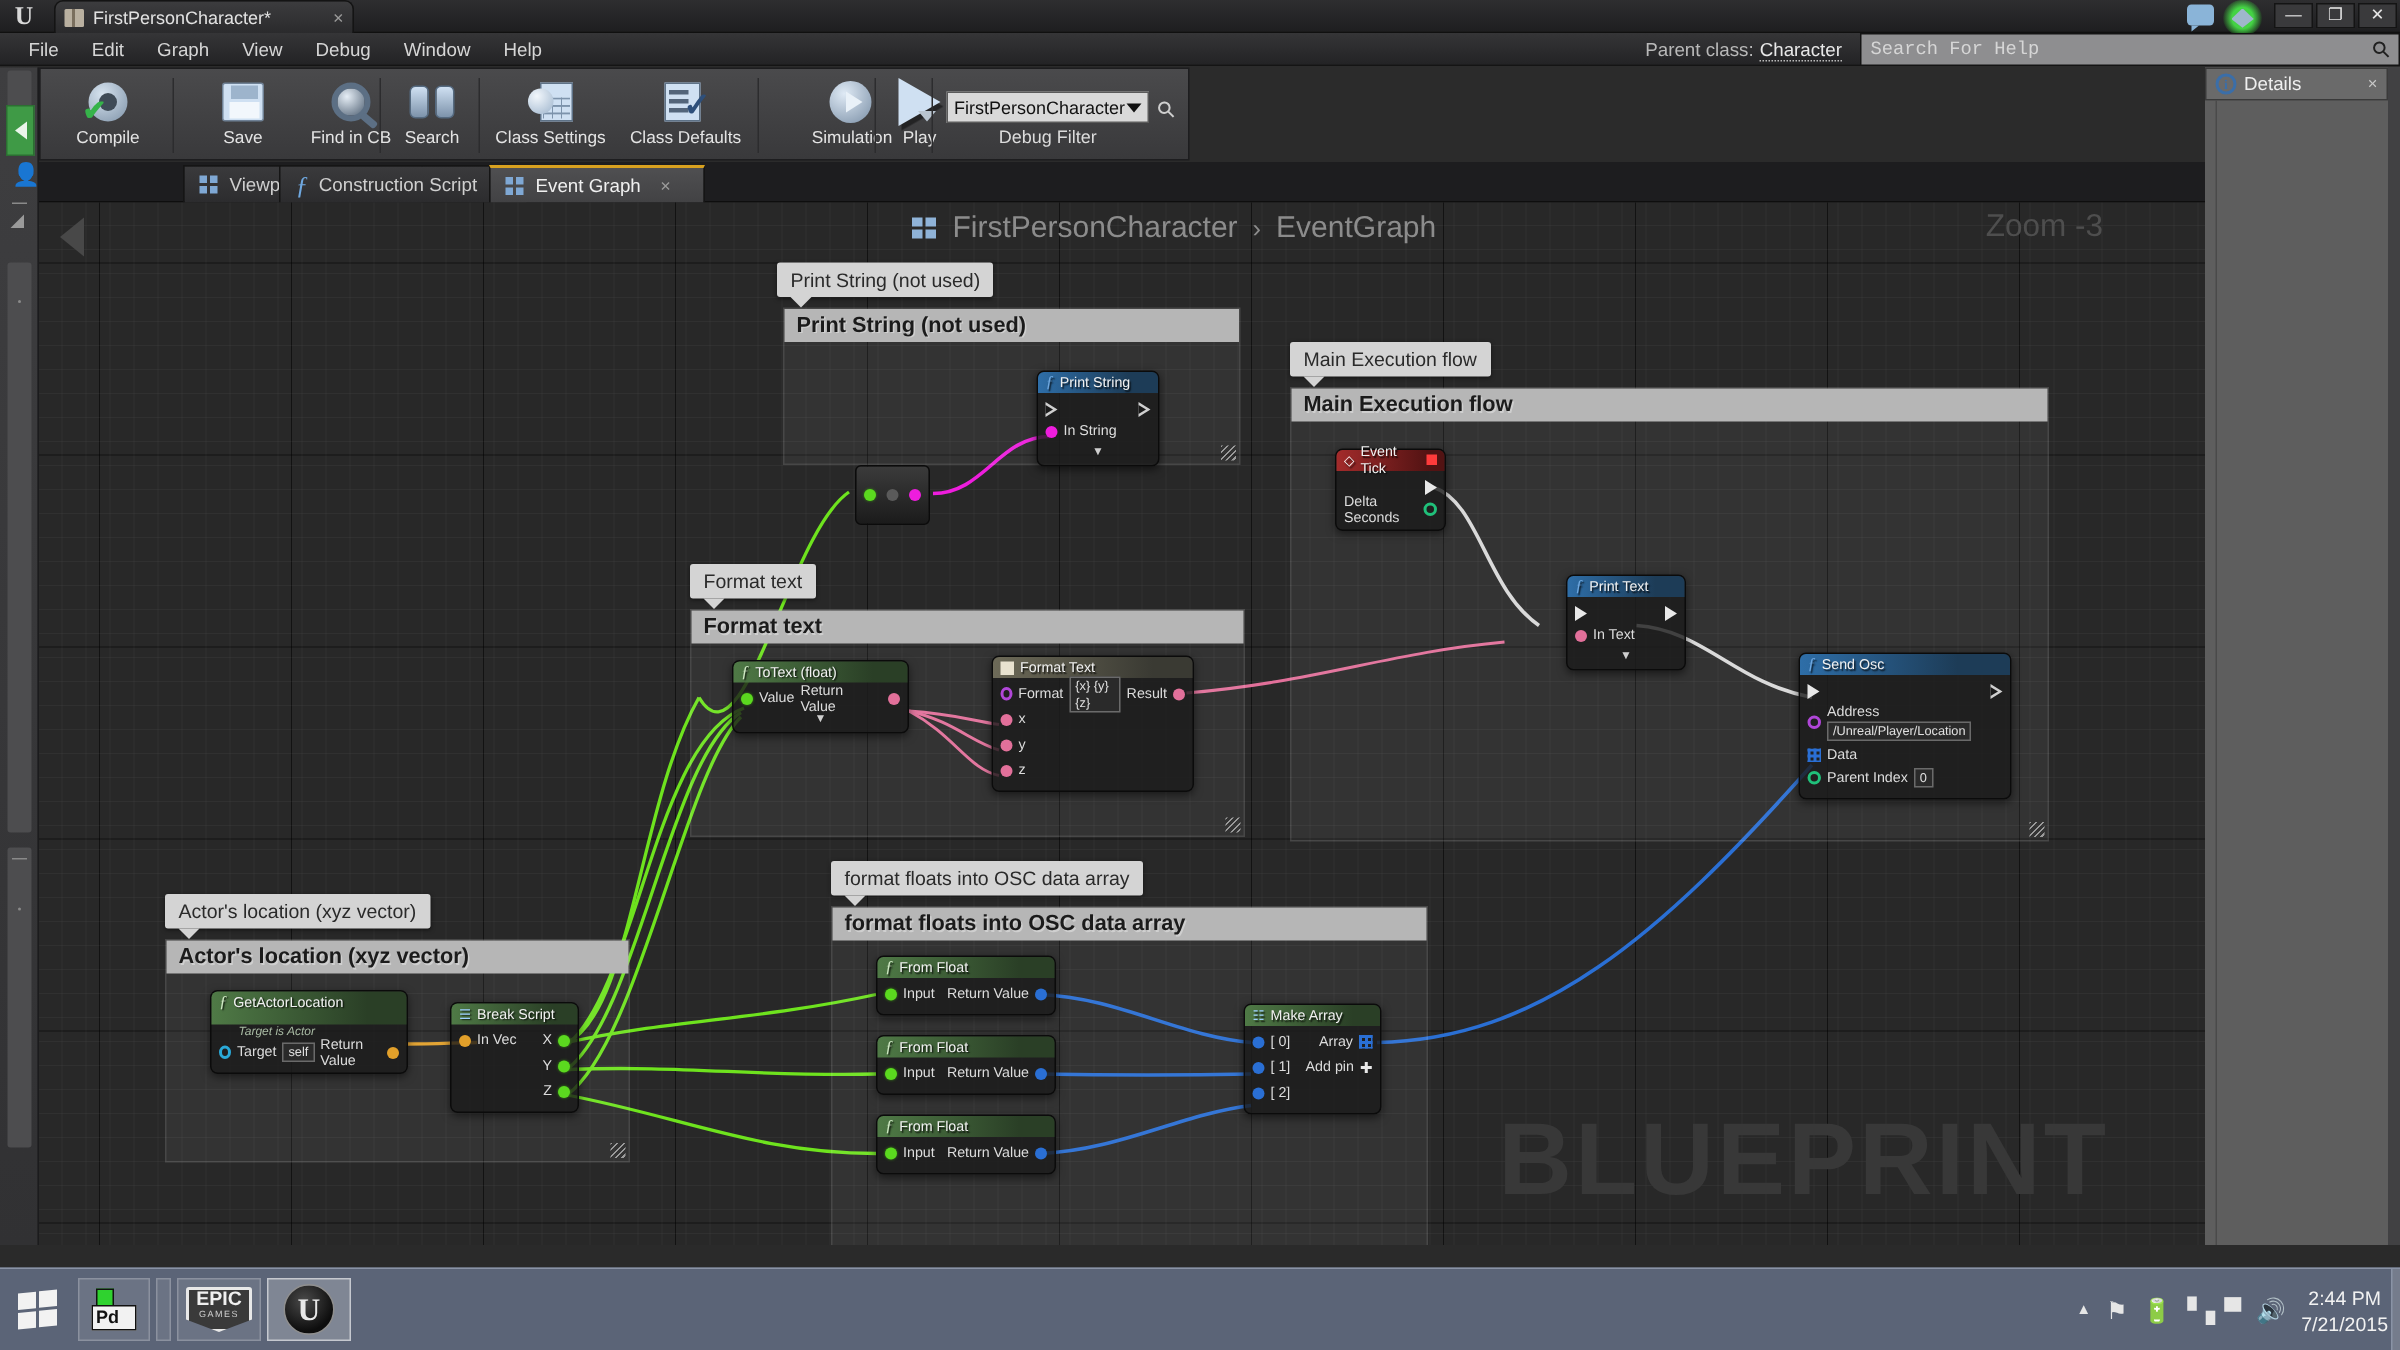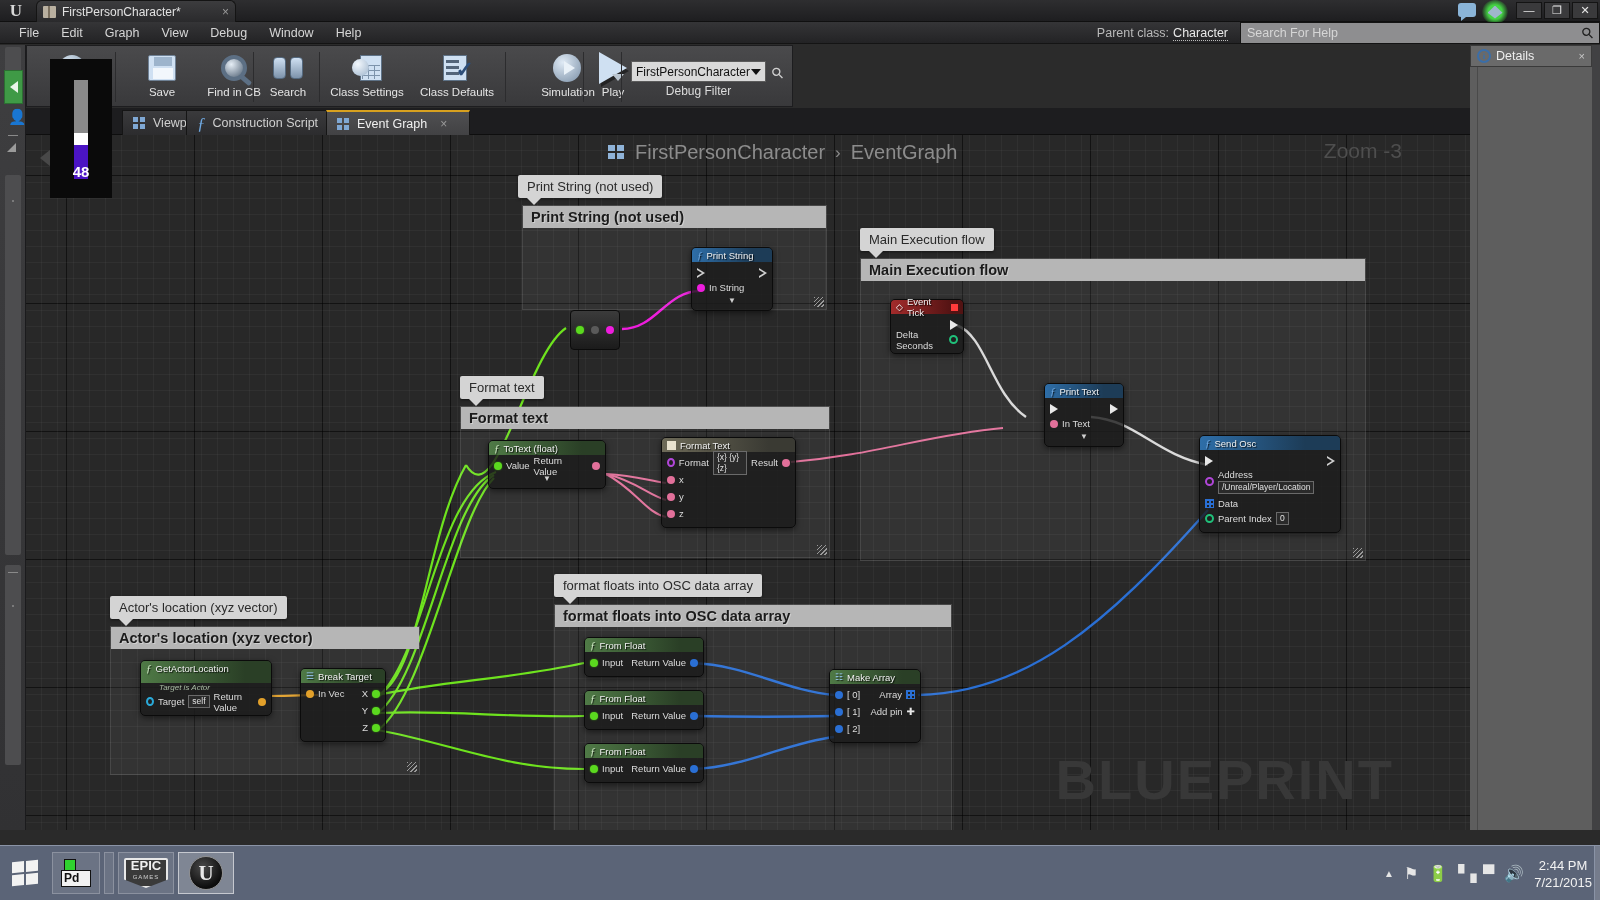--- a/index.html
+++ b/index.html
@@ -67,21 +67,21 @@
   .parent-class {
     position: absolute; right: 372px; top: 0; height: 22px; line-height: 22px;
     color: #b9b9b9; font-size: 12.5px;
   }
   .parent-class b { color: #e8e8e8; font-weight: normal; border-bottom: 1px dotted #bbb; margin-left:4px;}
   .help-search {
     position: absolute; right: 0px; top: 0px; width: 360px; height: 22px;
     background: #8e8e90; border: 1px solid #141414;
     display: flex; align-items: center; padding: 0 6px;
   }
-  .help-search .ph { color: #d6d6d6; font-size: 12.5px; }
+  .help-search .ph { color: #d6d6d6; font-size: 12.5px; font-family: Liberation Mono, monospace; }
   .help-search .mag { margin-left:auto; color:#202020; font-size: 15px; transform: rotate(-45deg); }
 
   
   .toolbar {
     position: absolute; left: 26px; top: 45px; width: 767px; height: 62px;
     background: linear-gradient(#4a4a4c, #39393b);
     border: 1px solid #1d1d1f;
   }
   .tb-item {
     position: absolute; top: 2px; height: 58px; display: flex; flex-direction: column;
@@ -185,21 +185,21 @@
     overflow:hidden;
   }
   .breadcrumb { position:absolute; left:582px; top:6px; display:flex; align-items:center; gap:10px;}
   .breadcrumb .bicon { width:17px; height:15px; position:relative; }
   .breadcrumb .bicon i { position:absolute; width:7px; height:6px; background:#8fb3d8; }
   .breadcrumb .bicon i:nth-child(1){left:0;top:0}.breadcrumb .bicon i:nth-child(2){left:9px;top:0}
   .breadcrumb .bicon i:nth-child(3){left:0;top:8px}.breadcrumb .bicon i:nth-child(4){left:9px;top:8px}
   .breadcrumb .seg { color:#8c8c8c; font-size:20px; }
   .breadcrumb .sep { color:#8c8c8c; font-size:17px; }
   .zoomlabel { position:absolute; right:68px; top:4px; color:#4e4e4e; font-size:21px; }
-  .watermark { position:absolute; right:76px; bottom:18px; color:#383838; font-size:56px; font-weight:bold; letter-spacing:2px;}
+  .watermark { position:absolute; right:64px; bottom:18px; color:#383838; font-size:68px; font-weight:bold; letter-spacing:2px;}
   .left-arrow { position:absolute; left:14px; top:10px; width:0;height:0;
     border-right:16px solid #484848; border-top:13px solid transparent; border-bottom:13px solid transparent;}
 
   
   .cgroup { position:absolute; background: rgba(255,255,255,0.055); border:1px solid rgba(255,255,255,.10); }
   .cgroup .bar { height:22px; background:#b6b6b6; color:#1b1b1b; font-size:14.5px; font-weight:bold;
      display:flex; align-items:center; padding:0 8px; text-shadow: 1px 1px 0 rgba(255,255,255,.35);}
   .cgroup .rz { position:absolute; right:2px; bottom:2px; width:10px; height:10px;
      background: repeating-linear-gradient(135deg,#9a9a9a 0 1px,transparent 1px 3px);}
   .ctip { position:absolute; background:#d4d4d4; color:#2a2a2a; font-size:13px;
@@ -704,21 +704,21 @@
             <span>Return Value</span>
             <span class="pin pin-orange"></span>
           </span>
         </div>
       </div>
     </div>
 
     <div class="node" style="left:274px; top:533px; width:86px">
       <div class="hdr hdr-darkgreen">
         <span style="color:#9fd1ff;font-size:9px">☰</span>
-        <span>Break Target</span>
+        <span>Break Script</span>
       </div>
       <div class="body">
         <div class="row">
           <span class="pin pin-orange"></span>
           <span>In Vec</span>
           <span class="rgt">
             <span>X</span>
             <span class="pin pin-green"></span>
           </span>
         </div>
@@ -827,26 +827,20 @@
 
   <div class="detailspanel"></div>
   <div class="detailsbody"></div>
   <div class="detailstab">
     <span class="di-ico">i</span>
     <span class="t">Details</span>
     <span class="x">×</span>
   </div>
   <div class="rightedge"></div>
 
-  <div class="osd">
-    <div class="track"></div>
-    <div class="white"></div>
-    <div class="fill"></div>
-    <div class="num">48</div>
-  </div>
 
   <div class="desktop-bg"></div>
   <div class="scrollarrows">
     <span class="a up"></span>
     <span class="a dn"></span>
   </div>
 
   <div class="taskbar">
     <div class="startbtn">
       <span class="winflag">

